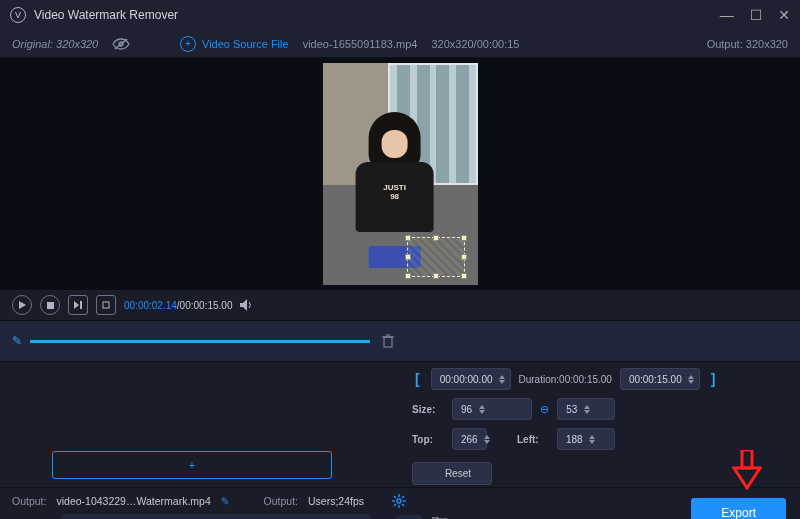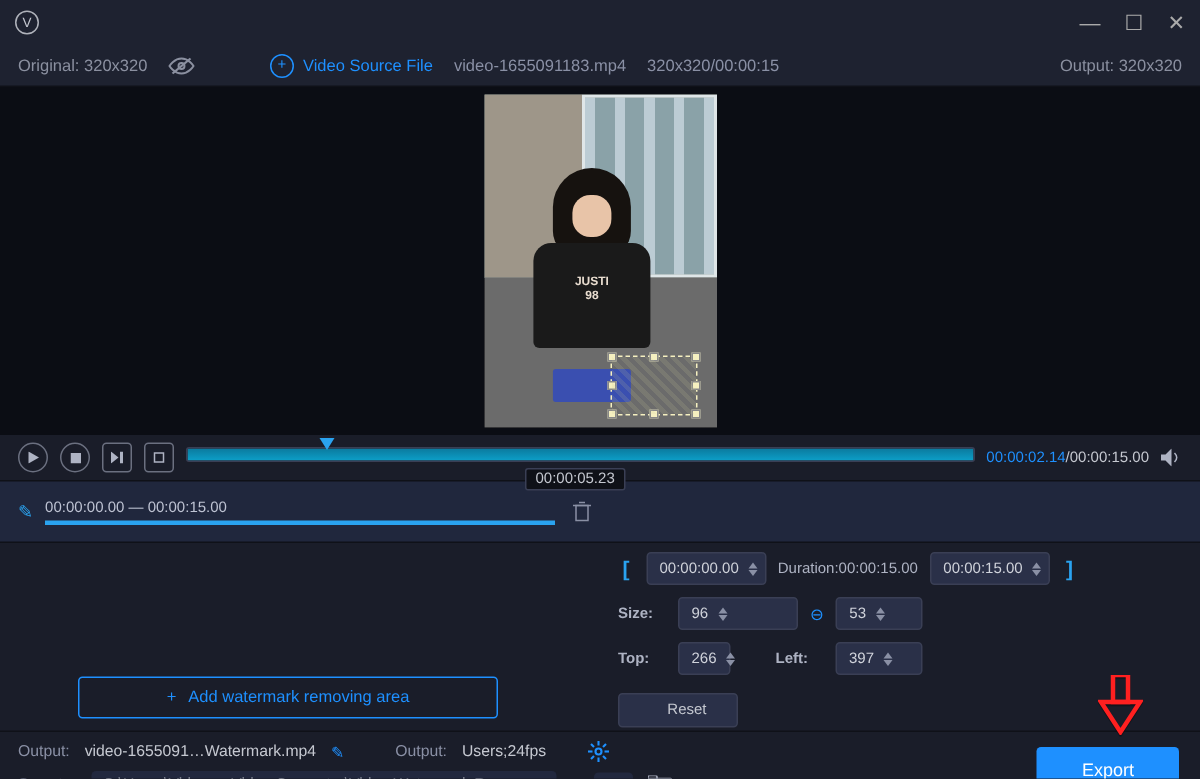--- a/index.html
+++ b/index.html
@@ -3,21 +3,21 @@
 <meta charset="utf-8">
 <style>
   * { margin: 0; padding: 0; box-sizing: border-box; }
   body { width: 800px; height: 519px; background: #1a1d29; font-family: -apple-system, BlinkMacSystemFont, "Segoe UI", Arial, sans-serif; color: #c5c8d0; font-size: 11px; overflow: hidden; }
   .titlebar { height: 30px; display: flex; align-items: center; padding: 0 10px; background: #1e2230; }
   .titlebar .logo { width: 16px; height: 16px; border: 1.5px solid #b0b3bb; border-radius: 50%; display: flex; align-items: center; justify-content: center; font-size: 9px; margin-right: 8px; }
   .title { font-size: 12px; color: #d0d3db; }
   .winbtns { margin-left: auto; display: flex; gap: 16px; color: #aaa; font-size: 14px; }
   .winbtn { cursor: pointer; }
   .topbar { height: 28px; display: flex; align-items: center; padding: 0 12px; background: #1e2230; border-bottom: 1px solid #0f1118; font-size: 11px; }
-  .orig { color: #8b90a0; }
+  .orig { color: #8b90a0; font-style: italic; }
   .eye { margin-left: 14px; color: #8b90a0; }
   .center-file { display: flex; align-items: center; gap: 14px; position: absolute; left: 180px; }
   .change-src { color: #1e90ff; display: flex; align-items: center; gap: 6px; }
   .plus-circle { width: 16px; height: 16px; border: 1.5px solid #1e90ff; border-radius: 50%; display: flex; align-items: center; justify-content: center; font-size: 10px; line-height: 1; color: #1e90ff; }
   .fileinfo { color: #8a90a5; }
   .out-size { margin-left: auto; color: #8b90a0; padding-left: 16px; }
   .preview-area { height: 232px; background: #0b0d14; display: flex; justify-content: center; align-items: center; position: relative; }
   .photo { width: 155px; height: 222px; background: linear-gradient(#9aa39d 0 55%, #3a3838 55% 100%); position: relative; overflow: hidden; }
   .wall { position: absolute; top: 0; left: 0; right: 0; height: 55%; display: flex; }
   .stone { flex: 1; background: #9e9689; }
@@ -77,20 +77,21 @@
   .arrow svg { filter: drop-shadow(0 1px 0 rgba(0,0,0,.4)); }
   .dots { letter-spacing: 1px; color: #aeb3c3; background: #22283e; padding: 2px 6px; border-radius: 3px; }
   .foldericon { color: #aeb3c3; }
   svg { display: block; }
 </style>
 </head>
 <body>
 
 <div class="titlebar">
   <div class="logo">V</div>
+  <div class="title">Video Watermark Remover</div>
   <div class="winbtns">
     <span class="winbtn">—</span>
     <span class="winbtn">☐</span>
     <span class="winbtn">✕</span>
   </div>
 </div>
 
 <div class="topbar" style="position:relative">
   <span class="orig"><span>Original:</span> <span>320x320</span></span>
   <span class="eye">
@@ -155,54 +156,47 @@
       <svg width="8" height="8">
         <polygon points="0,0 5,4 0,8" fill="#aeb3c3"></polygon>
         <rect x="6" width="2" height="8" fill="#aeb3c3"></rect>
       </svg>
     </div>
   <div class="pbtn sq">
       <svg width="8" height="8">
         <rect x="1" y="1" width="6" height="6" fill="none" stroke="#aeb3c3"></rect>
       </svg>
     </div>
-  <div class="timeline-wrap">
-    <div class="timeline"></div>
-    <div class="time-marker"></div>
-    <div class="time-tooltip">00:00:05.23</div>
-  </div>
   <div class="time-readout"><span class="cur">00:00:02.14</span>/<span>00:00:15.00</span></div>
   <span class="vol">
       <svg width="14" height="12">
         <polygon points="0,4 3,4 7,0 7,12 3,8 0,8" fill="#aeb3c3"></polygon>
         <path d="M9 3 Q12 6 9 9" fill="none" stroke="#aeb3c3"></path>
       </svg>
     </span>
 </div>
 
 <div class="segments">
   <span class="brush">✎</span>
   <div class="seg">
-    <div class="segtxt"><span>00:00:00.00</span> — <span>00:00:15.00</span></div>
     <div class="segbar"></div>
   </div>
   <span class="trash">
       <svg width="12" height="14">
         <rect x="2" y="3" width="8" height="10" fill="none" stroke="#8a90a5"></rect>
         <line x1="0" y1="3" x2="12" y2="3" stroke="#8a90a5"></line>
         <line x1="4" y1="1" x2="8" y2="1" stroke="#8a90a5"></line>
       </svg>
     </span>
 </div>
 
 <div class="controls">
   <div class="left-col">
     <div class="addwm">
       <span>+</span>
-      <span>Add watermark removing area</span>
     </div>
   </div>
   <div class="right-col">
     <div class="row">
       <span class="bracket">[</span>
       <div class="numbox">
           <span>00:00:00.00</span>
           <div class="spinner">
             <i class="up"></i>
             <i class="dn"></i>
@@ -241,35 +235,35 @@
       <div class="numbox" style="width:35px">
           <span>266</span>
           <div class="spinner">
             <i class="up"></i>
             <i class="dn"></i>
           </div>
         </div>
       <span style="width:14px"></span>
       <span class="fieldlbl">Left:</span>
       <div class="numbox" style="width:58px">
-          <span>397</span>
+          <span>188</span>
           <div class="spinner">
             <i class="up"></i>
             <i class="dn"></i>
           </div>
         </div>
     </div>
     <div class="reset">Reset</div>
   </div>
 </div>
 
 <div class="bottom">
   <div class="brow">
     <span class="lbl">Output:</span>
-    <span class="val">video-1655091…Watermark.mp4</span>
+    <span class="val">video-1043229…Watermark.mp4</span>
     <span style="color:#1e90ff">✎</span>
     <span style="width:14px"></span>
     <span class="lbl">Output:</span>
     <span class="val">Users;24fps</span>
     <span class="gearplain">
         <svg width="14" height="14" viewBox="0 0 14 14">
           <circle cx="7" cy="7" r="2" fill="none" stroke="#1e90ff" stroke-width="1.4"></circle>
           <g stroke="#1e90ff" stroke-width="1.4">
             <line x1="7" y1="0" x2="7" y2="3"></line>
             <line x1="7" y1="11" x2="7" y2="14"></line>

